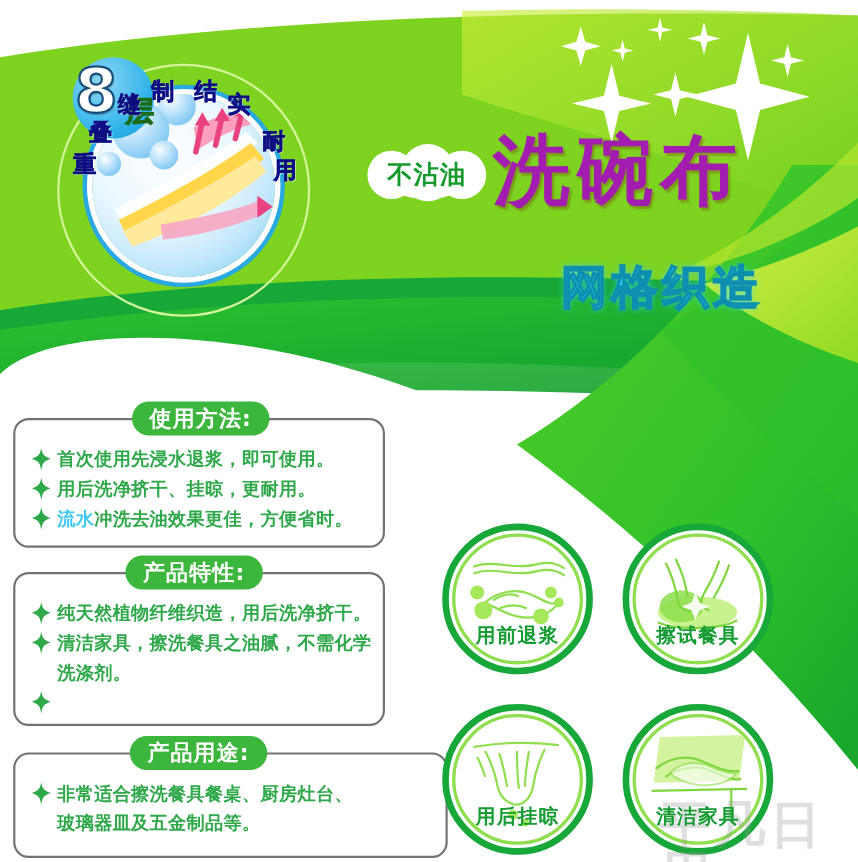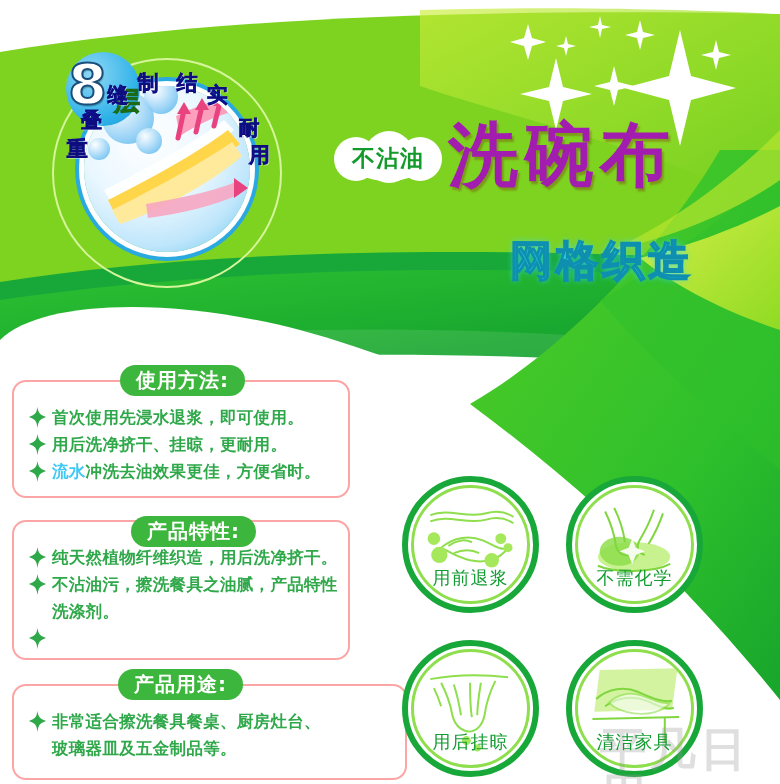--- a/index.html
+++ b/index.html
@@ -72,21 +72,21 @@
   }
   #subtitle{
     position:absolute;left:510px;top:240px;
     font-size:42px;font-weight:bold;color:#2ad7f0;letter-spacing:4px;line-height:1;
     -webkit-text-stroke:1.5px #0e8fb0;text-shadow:0 0 6px rgba(60,220,255,.8);
     font-family:"DejaVu Serif","Liberation Serif",serif;
   }
 
   
   .infobox{
-    position:absolute;border:2px solid #fca5a5;border-radius:14px;background:transparent;
+    position:absolute;border:2px solid #737373;border-radius:14px;background:transparent;
     box-sizing:border-box;
   }
   .boxtitle{
     position:absolute;top:-17px;left:108px;background:#3cb63c;color:#ffffff;
     font-size:20px;font-weight:bold;padding:5px 16px 6px;border-radius:16px;
     letter-spacing:1px;white-space:nowrap;line-height:1;
   }
   .bullets{position:absolute;left:14px;right:10px;top:24px;}
   .brow{display:flex;align-items:flex-start;margin-bottom:3px;}
   .star{
@@ -97,21 +97,21 @@
     font-family:"DejaVu Sans","Liberation Sans",sans-serif;
   }
   .btext .hl{color:#3ec8f5;}
 
   
   .ucircle{position:absolute;width:137px;height:137px;border-radius:50%;
     background:#ffffff;border:6px solid #18a83a;box-sizing:border-box;
     box-shadow:0 0 0 3px #ffffff inset;}
   .ucircle .inner2{position:absolute;inset:3px;border-radius:50%;border:3px solid #8ede4d;box-sizing:border-box;background:#fff;overflow:hidden;}
   .ucaption{position:absolute;left:0;right:0;bottom:17px;text-align:center;
-    font-size:18px;font-weight:normal;color:#149c32;letter-spacing:1px;z-index:5;}
+    font-size:18px;font-weight:bold;color:#149c32;letter-spacing:1px;z-index:5;}
 
   #watermark{
     position:absolute;left:600px;top:726px;font-size:46px;font-weight:bold;
     color:rgba(150,150,150,.30);letter-spacing:4px;line-height:1;
     font-family:"DejaVu Serif","Liberation Serif",serif;
   }
 </style>
 </head>
 <body>
 
@@ -236,33 +236,33 @@
           </div>
           <div class="brow">
             <span class="star"><svg viewBox="0 0 20 22">
                 <path d="M10,0 C11,6 12,8 19,10.5 C12,13 11,15 10,22 C9,15 8,13 1,10.5 C8,8 9,6 10,0 Z" fill="#2fa84a"></path>
               </svg></span>
             <span class="btext"><span class="hl">流水</span><span>冲洗去油效果更佳，方便省时。</span></span>
           </div>
         </div>
       </div>
       <div class="infobox" style="left: 12px; top: 520px; width: 338px; height: 140px;">
-        <div class="boxtitle" style="left: 117px; margin-top: 11px;">产品特性:</div>
+        <div class="boxtitle" style="left: 100px;">产品特性:</div>
         <div class="bullets">
           <div class="brow">
             <span class="star"><svg viewBox="0 0 20 22">
                 <path d="M10,0 C11,6 12,8 19,10.5 C12,13 11,15 10,22 C9,15 8,13 1,10.5 C8,8 9,6 10,0 Z" fill="#2fa84a"></path>
               </svg></span>
             <span class="btext"><span>纯天然植物纤维织造，用后洗净挤干。</span></span>
           </div>
           <div class="brow">
             <span class="star"><svg viewBox="0 0 20 22">
                 <path d="M10,0 C11,6 12,8 19,10.5 C12,13 11,15 10,22 C9,15 8,13 1,10.5 C8,8 9,6 10,0 Z" fill="#2fa84a"></path>
               </svg></span>
-            <span class="btext"><span>不沾油污，擦洗餐具之油腻，产品特性</span></span>
+            <span class="btext"><span>清洁家具，擦洗餐具之油腻，不需化学</span></span>
           </div>
           <div class="brow">
             <span class="star"></span>
             <span class="btext"><span>洗涤剂。</span></span>
           </div>
           <div class="brow">
             <span class="star"><svg viewBox="0 0 20 22">
                 <path d="M10,0 C11,6 12,8 19,10.5 C12,13 11,15 10,22 C9,15 8,13 1,10.5 C8,8 9,6 10,0 Z" fill="#2fa84a"></path>
               </svg></span>
             <span class="btext"><span></span></span>
@@ -312,21 +312,21 @@
             <ellipse cx="46" cy="70" rx="22" ry="16" fill="#8ede4d" opacity=".85"></ellipse>
             <g fill="none" stroke="#7fd63f" stroke-width="2.2">
               <path d="M30,26 C36,38 40,50 42,64 C44,72 50,76 58,74"></path>
               <path d="M40,22 C46,34 50,46 52,60"></path>
               <path d="M84,24 C80,36 74,48 68,58 C64,66 66,72 74,74"></path>
               <path d="M94,28 C90,40 84,52 78,62"></path>
               <path d="M22,86 C40,94 84,94 102,84"></path>
             </g>
             <path d="M60,56 l4,10 l10,4 l-10,4 l-4,10 l-4,-10 l-10,-4 l10,-4 Z" fill="#ffffff" opacity=".9"></path>
           </svg></div>
-        <div class="ucaption">不需化学</div>
+        <div class="ucaption">擦试餐具</div>
       </div>
       <div class="ucircle" style="left: 402px; top: 640px;">
         <div class="inner2"><svg viewBox="0 0 125 125">
             <g fill="none" stroke="#8ede4d" stroke-width="2.2">
               <path d="M18,30 C40,26 70,24 104,28"></path>
               <path d="M30,34 C36,46 40,56 42,68 C44,78 50,86 60,88 C70,88 76,80 78,70 C80,56 84,44 90,32"></path>
               <path d="M44,36 C48,48 50,58 52,70"></path>
               <path d="M62,34 C62,48 62,60 64,72"></path>
               <path d="M74,34 C72,46 70,58 70,70"></path>
               <path d="M22,40 C26,48 28,54 30,60"></path>

